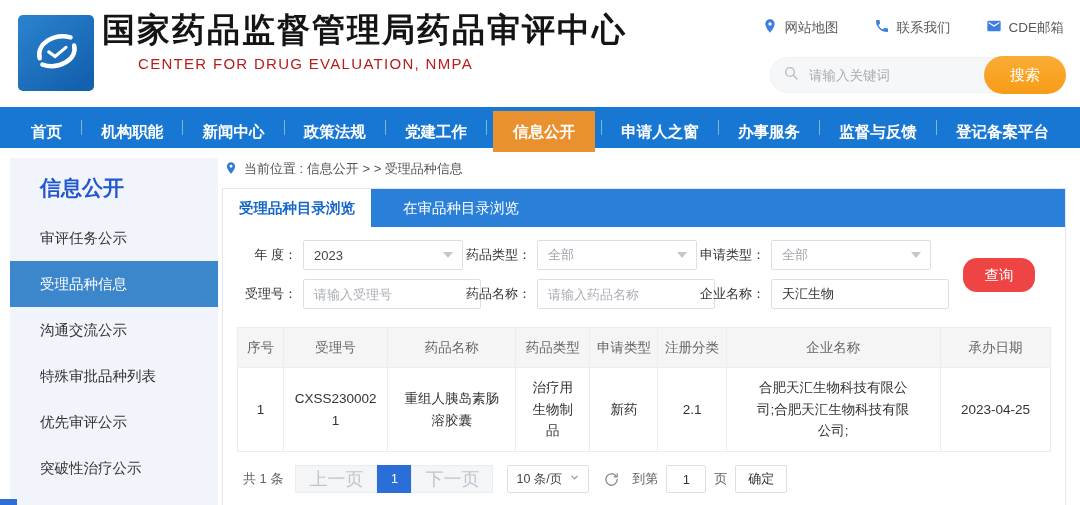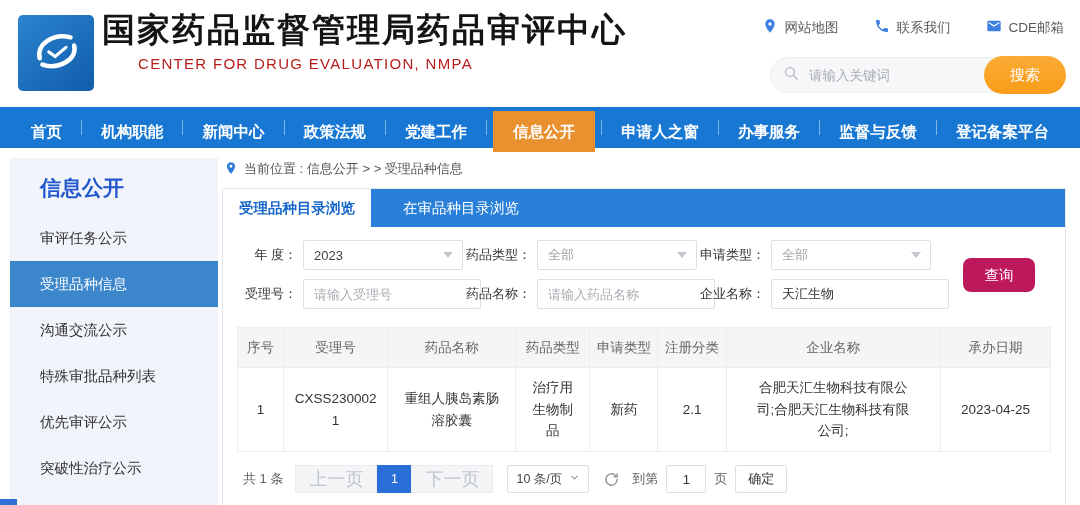--- a/index.html
+++ b/index.html
@@ -58,21 +58,21 @@
   .f-group { display:flex; align-items:center; width:234px; }
   .f-label { width:74px; text-align:right; font-size:13px; color:#333; flex-shrink:0; padding-right:6px; white-space:nowrap; }
   .f-select,.f-input { width:178px; height:30px; border:1px solid #DCDFE6; border-radius:2px; background:#fff; }
   .f-select { display:flex; align-items:center; justify-content:space-between; padding:0 9px 0 10px; cursor:pointer; }
   .f-select .val { font-size:13px; color:#444; }
   .f-select.muted .val { color:#A0A3A9; }
   .caret { width:0; height:0; border-left:5px solid transparent; border-right:5px solid transparent; border-top:6px solid #C4C8CE; }
   .f-input { font-size:13px; color:#333; padding:0 10px; outline:none; font-family:inherit; }
   .f-input::placeholder { color:#A9ADB3; }
   .query-btn { position:absolute; right:30px; top:50%; transform:translateY(-50%); width:72px; height:34px;
-          background:#be185d; color:#fff; border:none; border-radius:8px; font-size:14.5px; cursor:pointer; font-family:inherit; }
+          background:#ef4444; color:#fff; border:none; border-radius:14px; font-size:14.5px; cursor:pointer; font-family:inherit; }
 
   .data-table { width:calc(100% - 28px); margin:4px 14px 0; border-collapse:collapse; table-layout:fixed; }
   .data-table th { background:#F5F5F6; color:#666; font-weight:400; font-size:13.5px; height:40px; border:1px solid #EBEDF0; }
   .data-table td { font-size:13.5px; color:#333; text-align:center; border:1px solid #EBEDF0; height:84px; line-height:1.6; padding:4px 10px; word-break:break-all; }
   .data-table td.company { padding:4px 26px; }
 
   .pager { display:flex; align-items:center; margin:13px 20px; font-size:13px; color:#606266; }
   .pg-total { margin-right:12px; white-space:nowrap; }
   .pg-group { display:flex; }
   .pg-btn { height:28px; padding:0 13px; display:flex; align-items:center; background:#F4F5F7; border:1px solid #EAECEF; color:#C0C4CC; font-size:18px; cursor:pointer; white-space:nowrap; }

